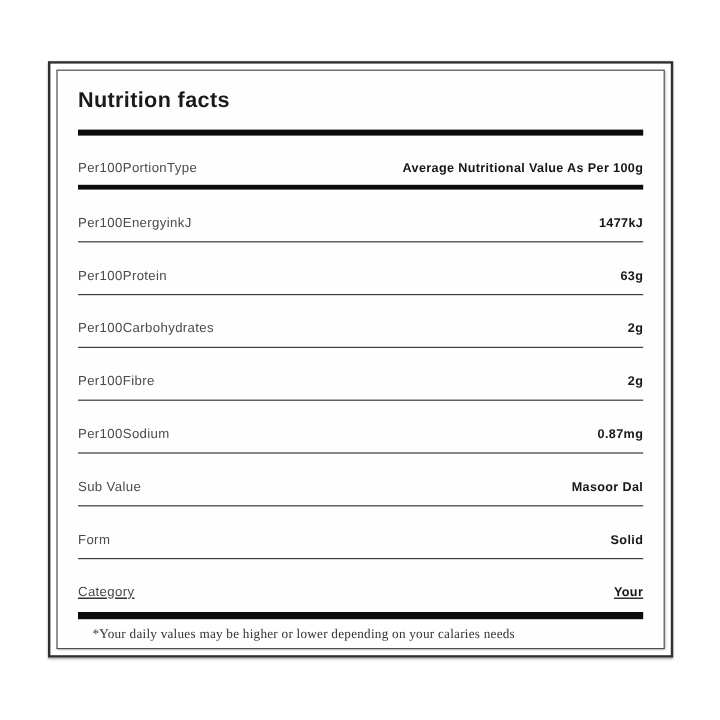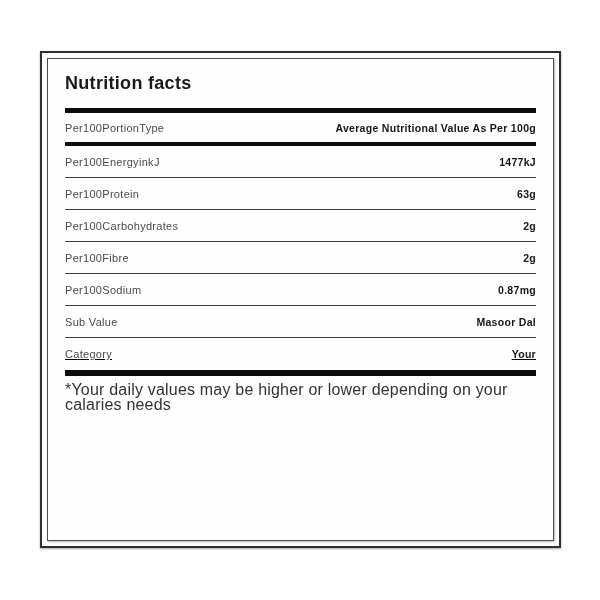--- a/index.html
+++ b/index.html
@@ -53,20 +53,21 @@
   .bar-title  { height: 5px; margin-top: 14px; }
   .bar-header { height: 4px; }
   .bar-footer { height: 6px; }
   .nrow {
     box-sizing: border-box;
     height: 32px;
     display: flex;
     align-items: center;
     justify-content: space-between;
     border-bottom: 1px solid #3d3d3d;
+    margin-top: 12px;
   }
   .nrow.header-row {
     height: 29px;
     border-bottom: none;
   }
   .rows-container .nrow:last-child { border-bottom: none; text-decoration: underline; }
   .nlabel {
     font-size: 11px;
     letter-spacing: 0.3px;
     color: #4a4a4a;
@@ -74,25 +75,26 @@
   }
   .nvalue {
     font-size: 10.5px;
     font-weight: 700;
     letter-spacing: 0.3px;
     color: #161616;
     white-space: nowrap;
     text-align: center;
   }
   .footnote {
-    margin: 6px 0 0 0;
-    font-size: 16px;
+    margin: 6px 0 0 12px;
+    font-size: 11px;
     line-height: 15px;
     letter-spacing: 0.2px;
     color: #333333;
+    font-family: Liberation Serif, serif;
   }
 </style>
 </head>
 <body>
 
 <div class="page">
   <div class="card">
     <div class="card-inner">
 
       <h1 class="title">Nutrition facts</h1>
@@ -134,20 +136,24 @@
           <div class="nrow">
             <span class="nlabel">Per100Sodium</span>
             <span class="nvalue">0.87mg</span>
           </div>
 
           <div class="nrow">
             <span class="nlabel">Sub Value</span>
             <span class="nvalue">Masoor Dal</span>
           </div>
 
+          <div class="nrow">
+            <span class="nlabel">Form</span>
+            <span class="nvalue">Solid</span>
+          </div>
 
           <div class="nrow">
             <span class="nlabel">Category</span>
             <span class="nvalue">Your</span>
           </div>
         </div>
 
       <div class="bar bar-footer"></div>
 
       <p class="footnote">*Your daily values may be higher or lower depending on your calaries needs</p>

